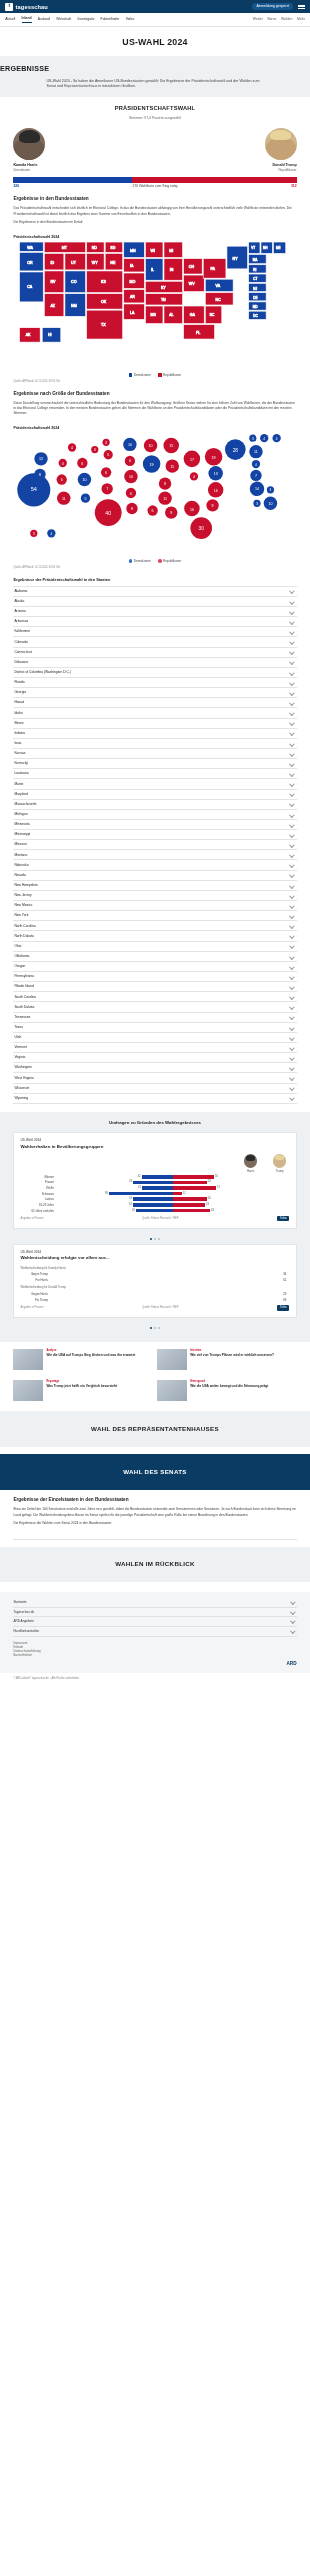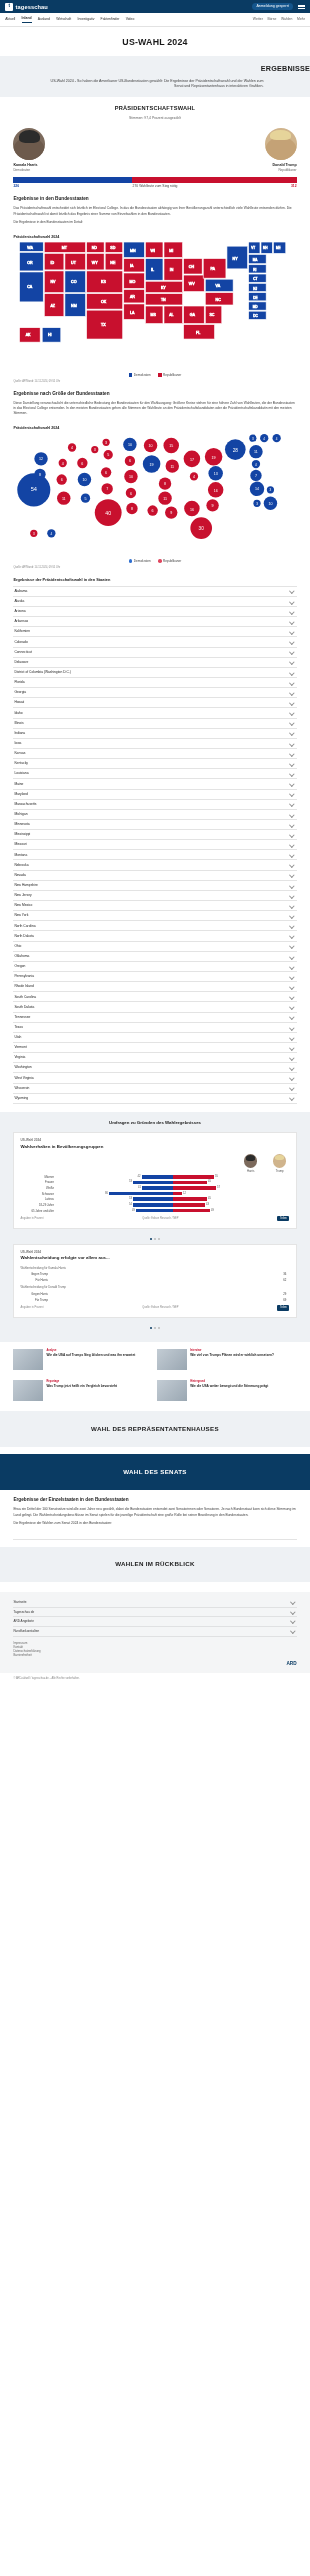--- a/index.html
+++ b/index.html
@@ -43,21 +43,21 @@
   .navbar .nav-item { white-space:nowrap; }
   .navbar .nav-item.active { font-weight:bold; border-bottom:1px solid #0a3b63; padding-bottom:1px;}
   .navbar .nav-right { margin-left:auto; display:flex; gap:4.7px; color:#5a5a5a;}
 
   
   .page-title {
     text-align:center; font-size:8.8px; font-weight:bold;
     padding:9.3px 0 7.2px; letter-spacing:0.2px;
   }
   .band {
-    background:#eef1f4; padding:8.3px 0 7.2px; text-align:right;
+    background:#eef1f4; padding:8.3px 0 7.2px; text-align:left;
   }
   .band h2 { font-size:7.2px; font-weight:bold; margin:0 0 4.1px; letter-spacing:0.2px;}
   .band p.sub { font-size:3.6px; color:#3f3f3f; max-width:217px; margin:0 auto; line-height:1.6;}
 
   .section-hd {
     text-align:center; font-size:5.7px; font-weight:bold; letter-spacing:0.2px;
     padding:7.2px 0 3.1px;
   }
   .section-sub { text-align:center; font-size:3.4px; color:#666; padding-bottom:4.1px;}
 

